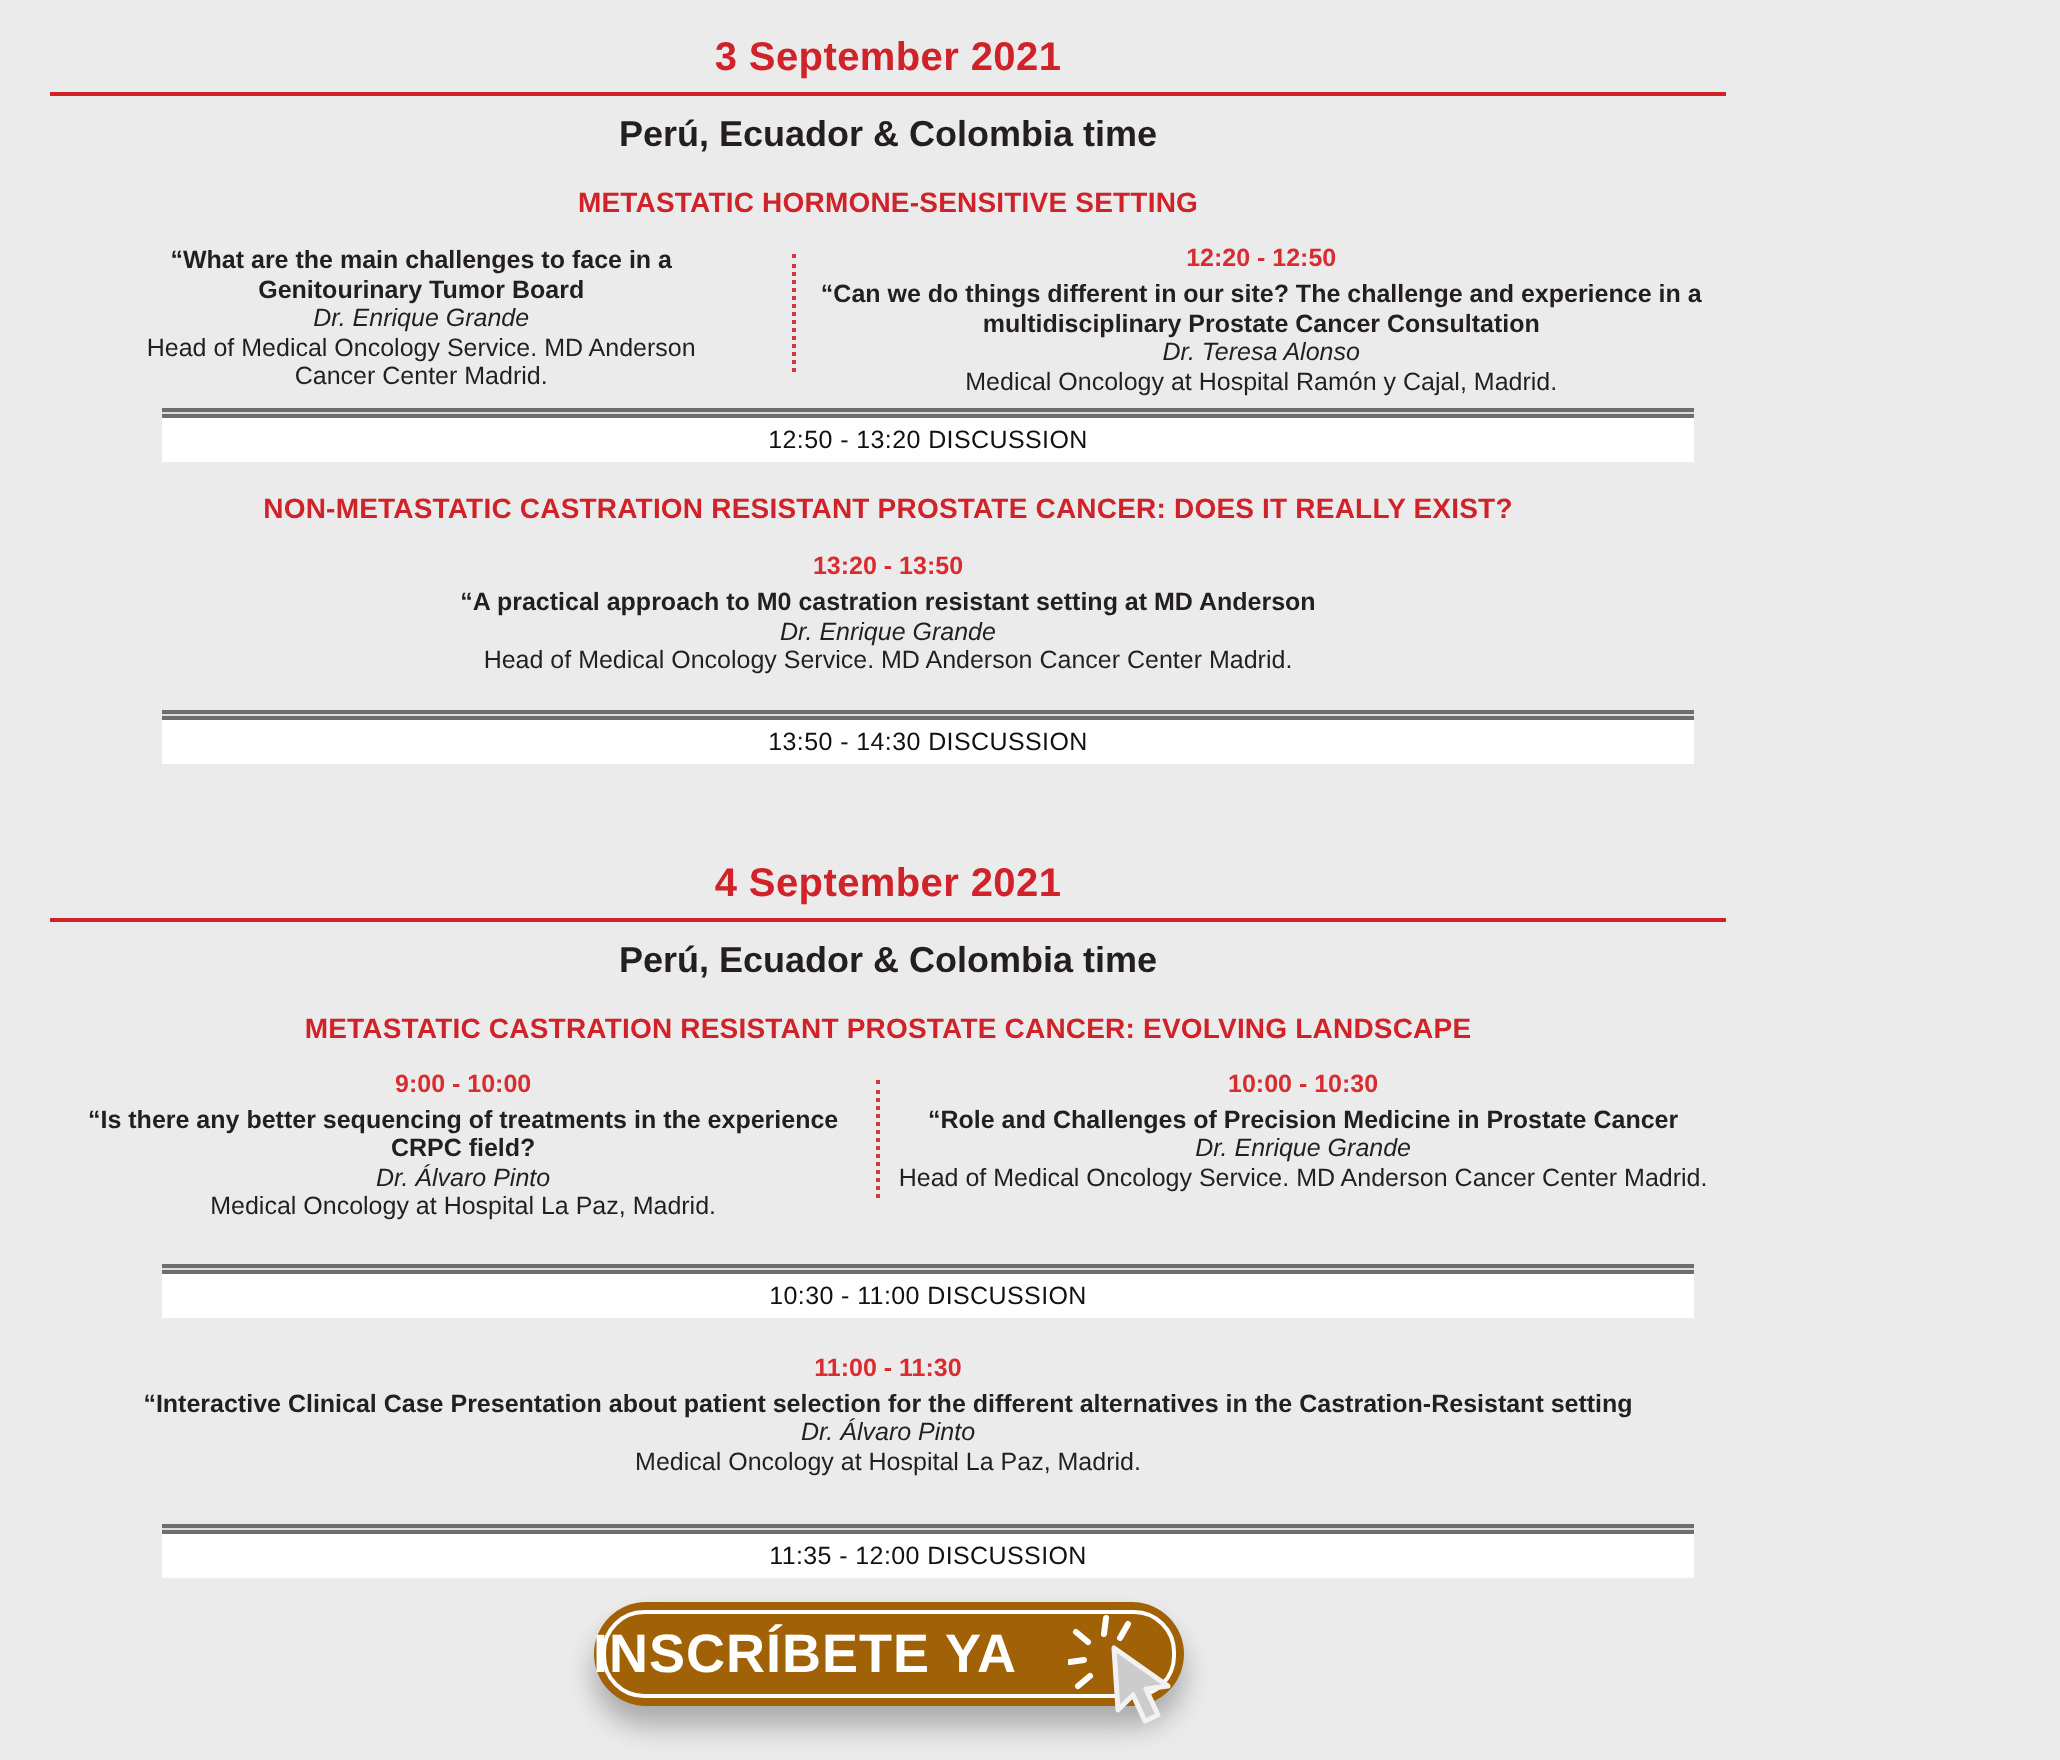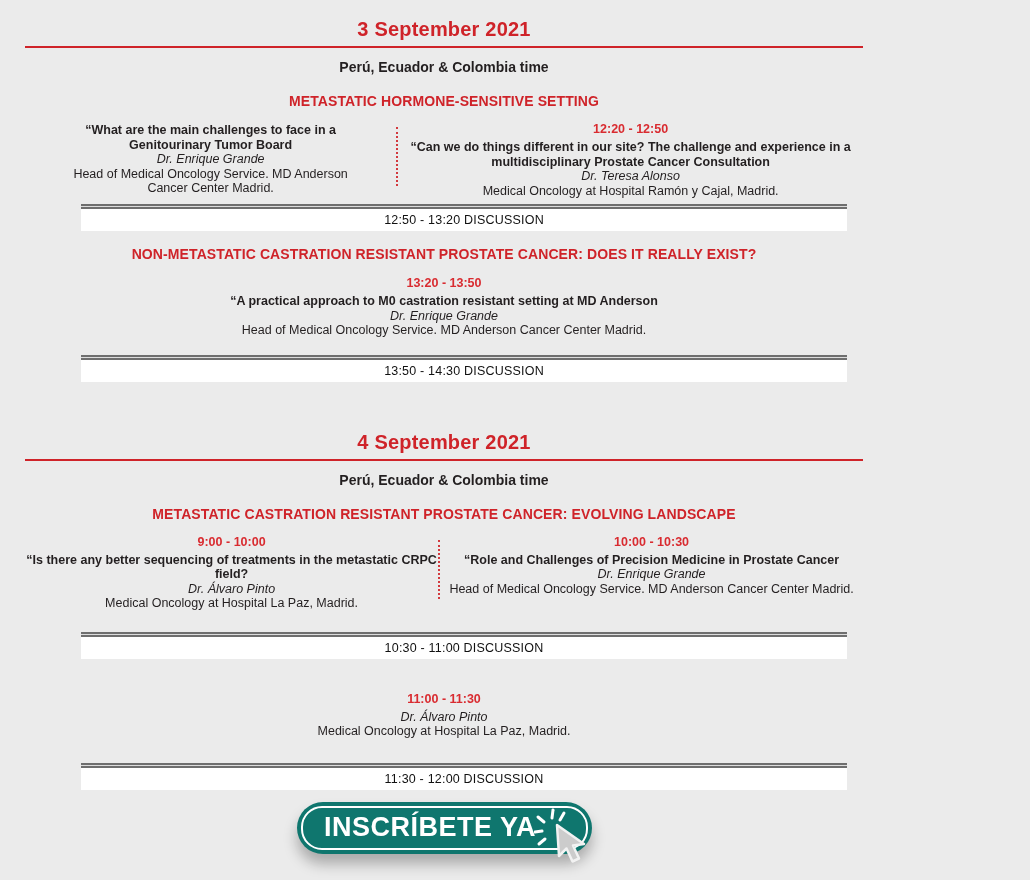--- a/index.html
+++ b/index.html
@@ -21,21 +21,21 @@
     line-height: 20px;
   }
   .red-rule {
     height: 2px;
     background: #cf2329;
     margin: 7px 25px 0 25px;
   }
   .timezone {
     margin-top: 12px;
     text-align: center;
-    font-size: 14px;
+    font-size: 18px;
     font-weight: bold;
     color: #231f20;
     line-height: 14px;
   }
   .section-heading {
     text-align: center;
     font-size: 14px;
     font-weight: bold;
     color: #cf2329;
     line-height: 14px;
@@ -101,27 +101,26 @@
 
   .cta-wrap {
     margin-top: 12px;
     display: flex;
     justify-content: center;
   }
   .cta-button {
     position: relative;
     width: 295px;
     height: 52px;
-    background: #0f766e;
+    background: #a16207;
     border: none;
     border-radius: 26px;
     box-shadow: 0 10px 14px rgba(0,0,0,0.28);
     display: flex;
     align-items: center;
-    justify-content: center;
     cursor: pointer;
   }
   .cta-inner-outline {
     position: absolute;
     inset: 4px;
     border: 2px solid #ffffff;
     border-radius: 21px;
     pointer-events: none;
   }
   .cta-label {
@@ -196,50 +195,51 @@
     <div class="day-title">4 September 2021</div>
     <div class="red-rule"></div>
     <div class="timezone">Perú, Ecuador &amp; Colombia time</div>
 
     <div class="section-heading heading-first">METASTATIC CASTRATION RESISTANT PROSTATE CANCER: EVOLVING LANDSCAPE</div>
 
     <div class="sessions-row row-day2">
       <div class="col-left">
         <div class="session w470">
           <div class="session-time">9:00 - 10:00</div>
-          <div class="session-title">“Is there any better sequencing of treatments in the metastatic CRPC field?</div>
+          <div class="session-title">“Is there any better sequencing of treatments in the experience CRPC field?</div>
           <div class="session-speaker">Dr. Álvaro Pinto</div>
           <div class="session-affiliation">Medical Oncology at Hospital La Paz, Madrid.</div>
         </div>
       </div>
       <div class="col-divider"></div>
       <div class="col-right">
         <div class="session w470">
           <div class="session-time">10:00 - 10:30</div>
           <div class="session-title">“Role and Challenges of Precision Medicine in Prostate Cancer</div>
           <div class="session-speaker">Dr. Enrique Grande</div>
           <div class="session-affiliation">Head of Medical Oncology Service. MD Anderson Cancer Center Madrid.</div>
         </div>
       </div>
     </div>
 
     <div class="discussion-bar disc-3">
       <div class="dbl-line"></div>
       <div class="disc-white">10:30 - 11:00 DISCUSSION</div>
     </div>
 
-    <div class="session single-session" style="margin-top:34px;">
+    <div class="session single-session" style="margin-top:19px;">
       <div class="session-time">11:00 - 11:30</div>
+      <div class="session-title">“Interactive Clinical Case Presentation about patient selection for the different alternatives in the Castration-Resistant setting</div>
       <div class="session-speaker">Dr. Álvaro Pinto</div>
       <div class="session-affiliation">Medical Oncology at Hospital La Paz, Madrid.</div>
     </div>
 
     <div class="discussion-bar disc-4">
       <div class="dbl-line"></div>
-      <div class="disc-white">11:30 - 12:00 DISCUSSION</div>
+      <div class="disc-white">11:35 - 12:00 DISCUSSION</div>
     </div>
   </div>
 
   <div class="cta-wrap">
     <button class="cta-button">
       <span class="cta-inner-outline"></span>
       <span class="cta-label">INSCRÍBETE YA</span>
       <svg class="cursor-icon" viewBox="0 0 72 72">
 
         <g stroke="#ffffff" stroke-width="3" stroke-linecap="round">

